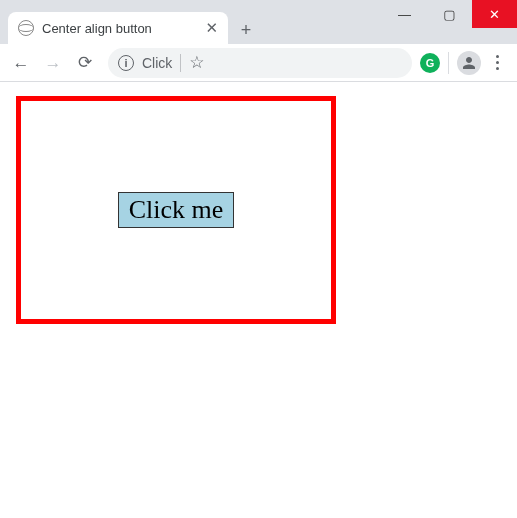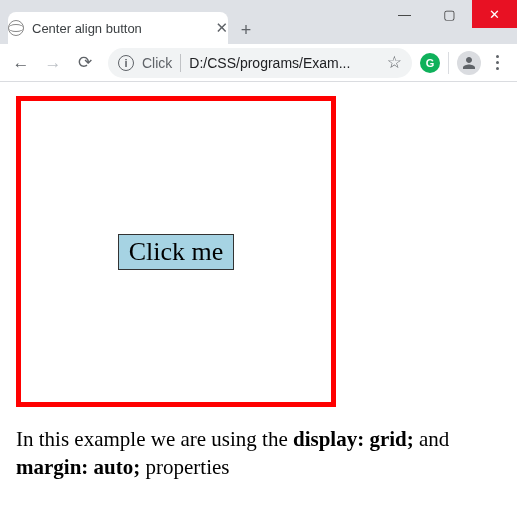--- a/index.html
+++ b/index.html
@@ -4,21 +4,21 @@
   <style>
     * { margin: 0; padding: 0; box-sizing: border-box; }
     body { font-family: "Segoe UI", Arial, sans-serif; background: #fff; width: 517px; height: 518px; overflow: hidden; }
     .win-btn { width: 45px; height: 28px; display: flex; align-items: center; justify-content: center; font-size: 13px; color: #333; }
     .win-close { background: #e81123; color: #fff; }
     
     .chrome-top { background: #dee1e6; }
     .titlebar2 { height: 8px; background: #dee1e6; }
     
     .tabs-row { display: flex; align-items: flex-end; background: #dee1e6; height: 36px; padding-left: 8px; }
-    .tab { background: #fff; height: 32px; display: flex; align-items: center; padding: 0 0; border-radius: 8px 8px 0 0; min-width: 220px; gap: 8px; font-size: 13px; color: #3c4043; }
+    .tab { background: #fff; height: 32px; display: flex; align-items: center; padding: 0 10px; border-radius: 8px 8px 0 0; min-width: 220px; gap: 8px; font-size: 13px; color: #3c4043; }
     .tab-favicon { width: 16px; height: 16px; border: 1.5px solid #888; border-radius: 50%; position: relative; }
     .tab-favicon::before { content: ""; position: absolute; width: 16px; height: 8px; border: 1.5px solid #888; border-radius: 50%; top: 3px; left: -1.5px; box-sizing: border-box; border-left: none; border-right: none; }
     .tab-title { flex: 1; }
     .tab-close { font-size: 15px; color: #5f6368; }
     .newtab { width: 28px; height: 28px; display: flex; align-items: center; justify-content: center; font-size: 18px; color: #5f6368; margin-left: 4px; }
     
     .win-controls-abs { position: absolute; top: 0; right: 0; display: flex; z-index: 10; }
     
     .toolbar { height: 38px; background: #fff; display: flex; align-items: center; padding: 0 6px; gap: 2px; border-bottom: 1px solid #dadce0; }
     .nav-btn { width: 30px; height: 30px; display: flex; align-items: center; justify-content: center; color: #5f6368; font-size: 17px; border-radius: 50%; }
@@ -29,21 +29,21 @@
     .addr-text { flex: 1; color: #202124; white-space: nowrap; overflow: hidden; text-overflow: ellipsis; }
     .star { font-size: 17px; color: #5f6368; }
     .ext-g { width: 20px; height: 20px; background: #0fb15b; color: #fff; border-radius: 50%; display: flex; align-items: center; justify-content: center; font-size: 11px; font-weight: bold; }
     .ext-divider { width: 1px; height: 22px; background: #dadce0; margin: 0 6px; }
     .profile { width: 24px; height: 24px; background: #dadce0; border-radius: 50%; display: flex; align-items: center; justify-content: center; }
     .profile svg { width: 18px; height: 18px; fill: #5f6368; }
     .menu-dots { width: 28px; display: flex; flex-direction: column; align-items: center; gap: 3px; }
     .menu-dots span { width: 3px; height: 3px; background: #5f6368; border-radius: 50%; }
     
     .content { padding: 14px 16px; }
-    .red-box { width: 320px; height: 311px; border: 5px solid red; display: grid; }
+    .red-box { width: 320px; height: 228px; border: 5px solid red; display: grid; }
     .click-btn { margin: auto; background: #a6d3e3; border: 1px solid #333; padding: 2px 10px; font-family: "Times New Roman", serif; font-size: 26px; color: #000; }
     .desc { font-family: "Times New Roman", serif; font-size: 21px; color: #000; margin-top: 18px; line-height: 1.35; max-width: 480px; }
     .desc b { font-weight: bold; }
     
     .wrapper { position: relative; }
   </style>
 </head>
 <body>
 
 <div class="wrapper">
@@ -66,38 +66,34 @@
   </div>
 
   <div class="toolbar">
     <div class="nav-btn">←</div>
     <div class="nav-btn disabled">→</div>
     <div class="nav-btn">⟳</div>
     <div class="addr">
       <span class="addr-info">i</span>
       <span>Click</span>
       <span class="addr-divider"></span>
-      <span class="addr-text">D:/CSS/programs/Exam...</span>
       <span class="star">☆</span>
     </div>
     <div class="ext-g">G</div>
     <span class="ext-divider"></span>
     <div class="profile">
       <svg viewBox="0 0 24 24">
           <path d="M12 12c2.2 0 4-1.8 4-4s-1.8-4-4-4-4 1.8-4 4 1.8 4 4 4zm0 2c-2.7 0-8 1.3-8 4v2h16v-2c0-2.7-5.3-4-8-4z"></path>
         </svg>
     </div>
     <div class="menu-dots">
       <span></span>
         <span></span>
         <span></span>
     </div>
   </div>
 
   <div class="content">
     <div class="red-box">
       <button class="click-btn">Click me</button>
     </div>
-    <p class="desc">
-      <span>In this example we are using the </span><b>display: grid;</b><span> and </span><b>margin: auto;</b><span> properties</span>
-    </p>
   </div>
 </div>
 
 </body></html>

